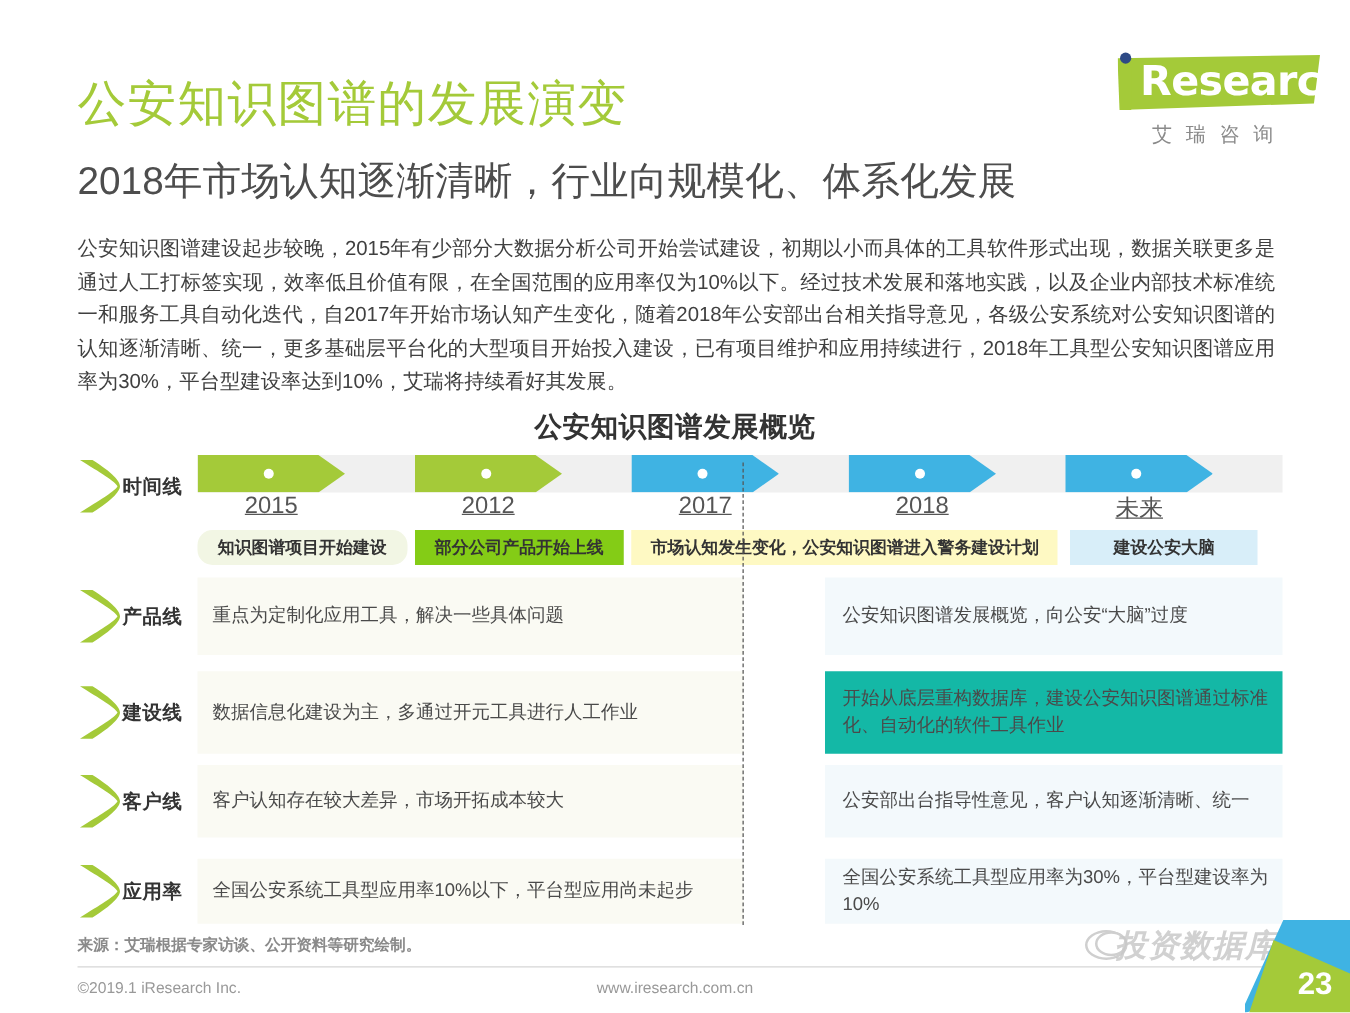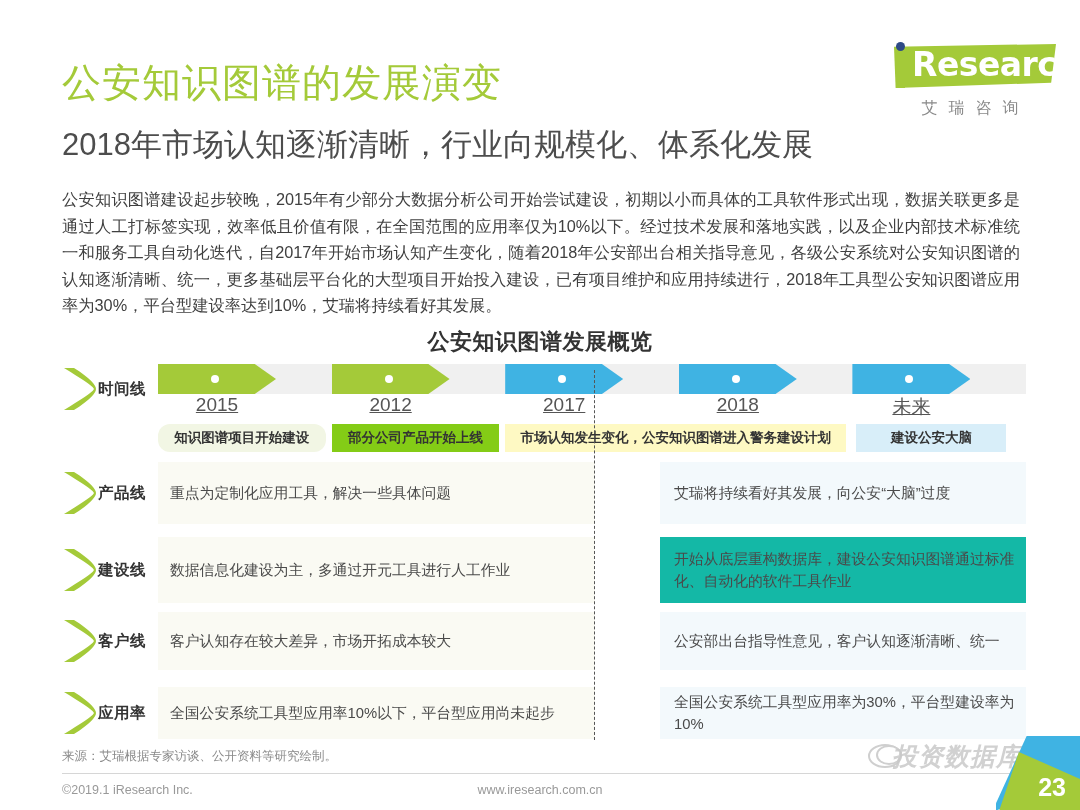--- a/index.html
+++ b/index.html
@@ -142,21 +142,21 @@
 
   .divider {
     position: absolute; left: 594px; top: 370px;
     width: 0; height: 370px;
     border-left: 1.6px dashed #555;
   }
 
   
   .source {
     position: absolute; left: 62px; top: 748px;
-    font-size: 12.5px; color: #8a8a8a;
+    font-size: 12.5px; color: #8a8a8a; font-weight: bold;
   }
   .foot-rule {
     position: absolute; left: 62px; top: 773px;
     width: 956px; height: 1px; background: #d6d6d6;
   }
   .copyright {
     position: absolute; left: 62px; top: 783px;
     font-size: 12.5px; color: #999;
   }
   .website {
@@ -259,21 +259,21 @@
       <div class="tl-year" style="left: 790.4px; width: 118px;">未来</div>
       <div class="tl-note" style="left: 794.4px; width: 150px; background: rgb(216, 238, 249);">建设公安大脑</div>
       <div class="swoosh" style="top: 108px;">
         <svg width="34" height="46" viewBox="0 0 34 46">
           <path d="M2 2 C18 12, 30 19, 32 23 C30 27, 18 34, 2 44 L12 44 C28 34, 34 27, 34 23 C34 19, 28 12, 12 2 Z" fill="#a4ca39"></path>
         </svg>
       </div>
       <div class="rowlabel" style="top: 121px;">产品线</div>
       <div class="drow" style="top: 100px; height: 62px;">
         <div class="cell cell-left" style="background: rgb(250, 250, 243);">重点为定制化应用工具，解决一些具体问题</div>
-        <div class="cell cell-right" style="background: rgb(243, 249, 252);">艾瑞将持续看好其发展，向公安“大脑”过度</div>
+        <div class="cell cell-right" style="background: rgb(243, 249, 252);">公安知识图谱发展概览，向公安“大脑”过度</div>
       </div>
       <div class="swoosh" style="top: 185px;">
         <svg width="34" height="46" viewBox="0 0 34 46">
           <path d="M2 2 C18 12, 30 19, 32 23 C30 27, 18 34, 2 44 L12 44 C28 34, 34 27, 34 23 C34 19, 28 12, 12 2 Z" fill="#a4ca39"></path>
         </svg>
       </div>
       <div class="rowlabel" style="top: 198px;">建设线</div>
       <div class="drow" style="top: 175px; height: 66px;">
         <div class="cell cell-left" style="background: rgb(250, 250, 243);">数据信息化建设为主，多通过开元工具进行人工作业</div>
         <div class="cell cell-right" style="background: #14b8a6;">开始从底层重构数据库，建设公安知识图谱通过标准化、自动化的软件工具作业</div>

